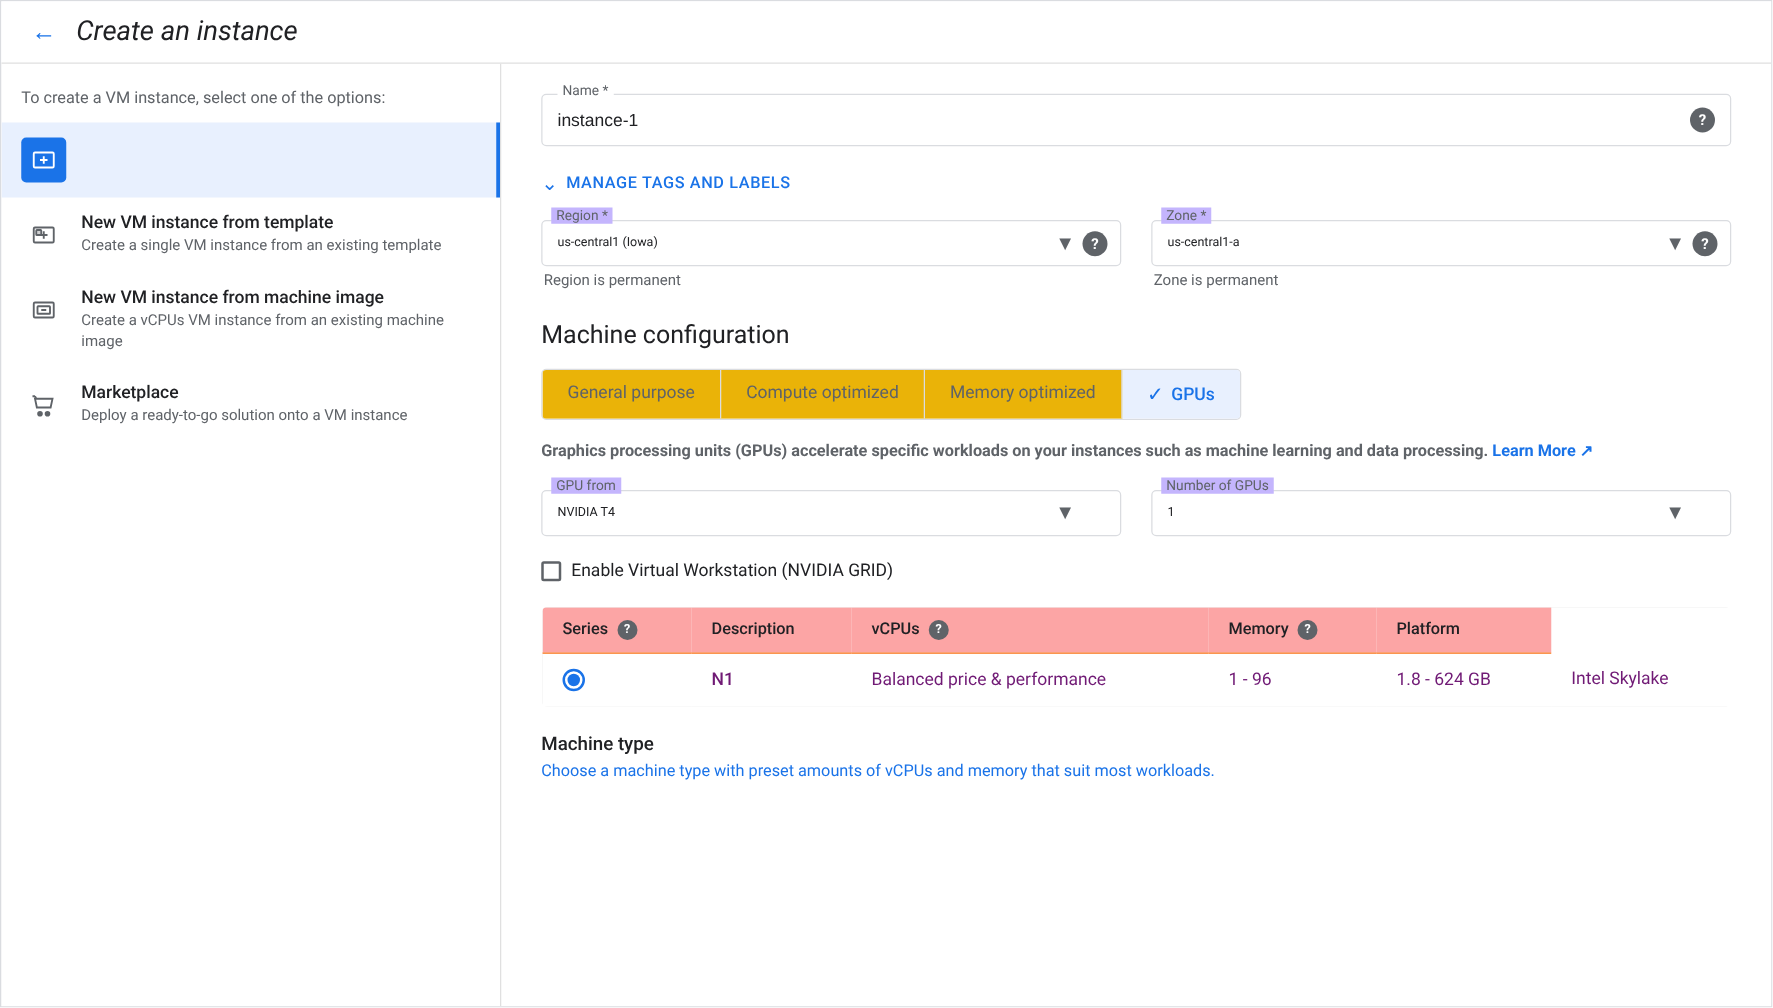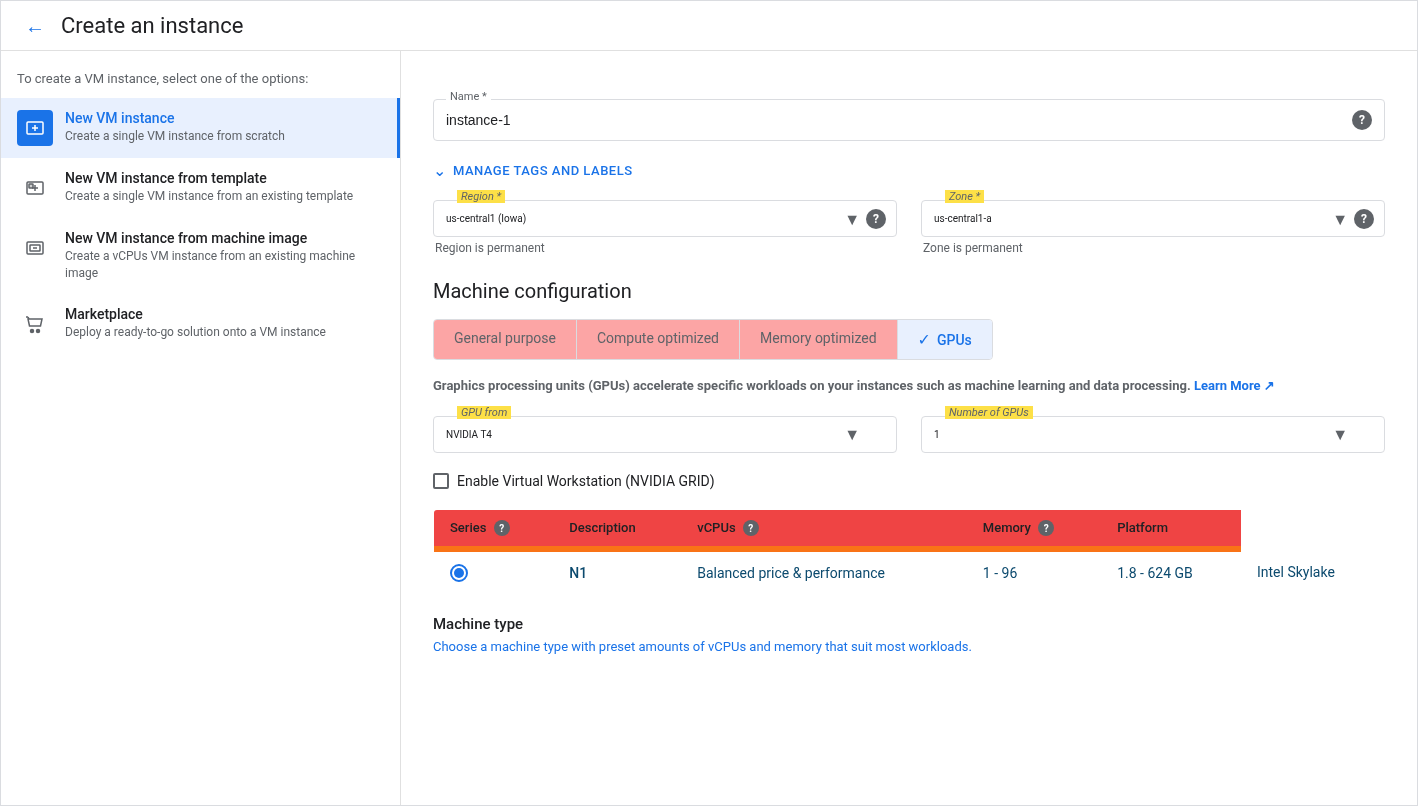--- a/index.html
+++ b/index.html
@@ -2,87 +2,87 @@
 <html><head>
   <meta charset="utf-8">
   <style>
     * { box-sizing: border-box; margin: 0; padding: 0; }
     body { font-family: 'Google Sans', Roboto, Arial, sans-serif; font-size: 14px; color: #202124; background: #fff; }
 
     .app-container { display: flex; flex-direction: column; height: 806px; width: 1418px; overflow: hidden; border: 1px solid #dadce0; }
 
     .header { display: flex; align-items: center; padding: 12px 24px; border-bottom: 1px solid #e0e0e0; background: #fff; }
     .header-back { color: #1a73e8; cursor: pointer; margin-right: 16px; font-size: 20px; }
-    .header-title { font-size: 22px; font-weight: 400; color: #202124; }
+    .header-title { font-size: 22px; font-weight: 400; color: #202124; font-style: italic; }
 
     .main-content { display: flex; flex: 1; overflow: hidden; }
 
     
     .sidebar { width: 400px; min-width: 400px; border-right: 1px solid #e0e0e0; padding: 16px 0; overflow-y: auto; }
     .sidebar-description { padding: 4px 16px 12px 16px; color: #5f6368; font-size: 13px; }
     .sidebar-item { display: flex; align-items: flex-start; padding: 12px 16px; cursor: pointer; position: relative; }
     .sidebar-item.active { background: #e8f0fe; }
     .sidebar-item.active::after { content: ''; position: absolute; right: 0; top: 0; bottom: 0; width: 3px; background: #1a73e8; }
     .sidebar-item-icon { width: 36px; height: 36px; border-radius: 4px; display: flex; align-items: center; justify-content: center; margin-right: 12px; flex-shrink: 0; color: #5f6368; font-size: 18px; }
     .sidebar-item.active .sidebar-item-icon { background: #1a73e8; color: #fff; }
     .sidebar-item-text { flex: 1; }
     .sidebar-item-title { font-size: 14px; font-weight: 500; color: #202124; margin-bottom: 2px; }
     .sidebar-item.active .sidebar-item-title { color: #1a73e8; }
     .sidebar-item-subtitle { font-size: 12px; color: #5f6368; line-height: 1.4; }
 
     
     .main-panel { flex: 1; overflow-y: auto; padding: 24px 32px; }
     .field-label { font-size: 11px; color: #5f6368; margin-bottom: 4px; position: absolute; top: -10px; left: 12px; background: #fff; padding: 0 4px; }
     .field-wrapper { position: relative; border: 1px solid #dadce0; border-radius: 4px; padding: 12px 40px 12px 12px; display: flex; align-items: center; }
-    .field-container { position: relative; margin-bottom: 20px; margin-top: 24px; }
+    .field-container { position: relative; margin-bottom: 20px; }
     .field-input { border: none; outline: none; font-size: 14px; color: #202124; width: 100%; background: transparent; }
     .field-help-icon { position: absolute; right: 12px; top: 50%; transform: translateY(-50%); width: 20px; height: 20px; background: #5f6368; color: #fff; border-radius: 50%; display: flex; align-items: center; justify-content: center; font-size: 12px; font-weight: bold; cursor: pointer; }
 
     
     .manage-tags { display: flex; align-items: center; gap: 6px; color: #1a73e8; font-size: 13px; font-weight: 500; cursor: pointer; margin-bottom: 20px; text-transform: uppercase; letter-spacing: 0.5px; }
     .manage-tags-chevron { font-size: 16px; }
 
     
     .region-zone-row { display: flex; gap: 24px; margin-bottom: 8px; }
     .select-container { flex: 1; position: relative; }
-    .select-label { font-size: 11px; color: #5f6368; position: absolute; top: -10px; left: 24px; background: #fde047; padding: 0 4px; z-index: 1; font-style: italic; }
+    .select-label { font-size: 11px; color: #5f6368; position: absolute; top: -10px; left: 8px; background: #c4b5fd; padding: 0 4px; z-index: 1; }
     .select-wrapper { border: 1px solid #dadce0; border-radius: 4px; padding: 12px 40px 12px 12px; display: flex; align-items: center; position: relative; cursor: pointer; }
     .select-value { font-size: 10px; color: #202124; flex: 1; }
     .select-arrow { position: absolute; right: 36px; top: 50%; transform: translateY(-50%); font-size: 16px; color: #5f6368; }
     .select-help { position: absolute; right: 10px; top: 50%; transform: translateY(-50%); width: 20px; height: 20px; background: #5f6368; color: #fff; border-radius: 50%; display: flex; align-items: center; justify-content: center; font-size: 12px; font-weight: bold; cursor: pointer; }
     .field-note { font-size: 12px; color: #5f6368; margin-top: 4px; padding-left: 2px; }
 
     
     .section-title { font-size: 20px; font-weight: 400; color: #202124; margin: 24px 0 16px 0; }
 
     
     .tabs-row { display: flex; border: 1px solid #dadce0; border-radius: 4px; overflow: hidden; margin-bottom: 16px; width: fit-content; }
-    .tab { padding: 10px 20px; font-size: 14px; color: #5f6368; cursor: pointer; border-right: 1px solid #dadce0; background: #fca5a5; white-space: nowrap; }
+    .tab { padding: 10px 20px; font-size: 14px; color: #5f6368; cursor: pointer; border-right: 1px solid #dadce0; background: #eab308; white-space: nowrap; }
     .tab:last-child { border-right: none; }
     .tab.active { background: #e8f0fe; color: #1a73e8; font-weight: 500; display: flex; align-items: center; gap: 6px; }
     .tab-check { color: #1a73e8; font-size: 16px; }
 
     
     .gpu-description { font-size: 13px; color: #5f6368; margin-bottom: 20px; line-height: 1.5; font-weight: bold; }
     .gpu-description a { color: #1a73e8; text-decoration: none; }
 
     
     .gpu-selects-row { display: flex; gap: 24px; margin-bottom: 20px; }
     .gpu-select-container { flex: 1; position: relative; }
 
     
     .checkbox-row { display: flex; align-items: center; gap: 8px; margin-bottom: 20px; }
     .checkbox-box { width: 16px; height: 16px; border: 2px solid #5f6368; border-radius: 2px; display: inline-block; cursor: pointer; }
     .checkbox-label { font-size: 14px; color: #202124; cursor: pointer; }
 
     
     .series-table { width: 100%; border-collapse: collapse; margin-bottom: 20px; border: 1px solid #e0e0e0; border-radius: 4px; overflow: hidden; }
-    .series-table th { background: #ef4444; padding: 10px 16px; text-align: left; font-size: 13px; font-weight: 500; color: #202124; border-bottom: 6px solid #f97316; white-space: nowrap; }
+    .series-table th { background: #fca5a5; padding: 10px 16px; text-align: left; font-size: 13px; font-weight: 500; color: #202124; border-bottom: 1px solid #f97316; white-space: nowrap; }
     .series-table th .col-help { display: inline-flex; align-items: center; justify-content: center; width: 16px; height: 16px; background: #5f6368; color: #fff; border-radius: 50%; font-size: 10px; font-weight: bold; margin-left: 4px; cursor: pointer; vertical-align: middle; }
-    .series-table td { padding: 12px 16px; font-size: 14px; color: #0c4a6e; border-bottom: 1px solid #e0e0e0; }
+    .series-table td { padding: 12px 16px; font-size: 14px; color: #701a75; border-bottom: 1px solid #e0e0e0; }
     .series-table tr:last-child td { border-bottom: none; }
 
     .radio-btn { width: 18px; height: 18px; border-radius: 50%; border: 2px solid #1a73e8; display: inline-flex; align-items: center; justify-content: center; cursor: pointer; }
     .radio-btn.selected::after { content: ''; width: 10px; height: 10px; background: #1a73e8; border-radius: 50%; }
 
     
     .machine-type-title { font-size: 15px; font-weight: 500; color: #202124; margin-bottom: 6px; }
     .machine-type-desc { font-size: 13px; color: #1a73e8; }
   </style>
 </head>
@@ -100,24 +100,20 @@
     <div class="sidebar">
       <div class="sidebar-description">To create a VM instance, select one of the options:</div>
 
       <div class="sidebar-item active">
         <div class="sidebar-item-icon">
           <svg width="20" height="20" viewBox="0 0 20 20" fill="currentColor">
             <rect x="2" y="4" width="16" height="12" rx="1" fill="none" stroke="currentColor" stroke-width="1.5"></rect>
             <line x1="10" y1="7" x2="10" y2="13" stroke="currentColor" stroke-width="1.5"></line>
             <line x1="7" y1="10" x2="13" y2="10" stroke="currentColor" stroke-width="1.5"></line>
           </svg>
-        </div>
-        <div class="sidebar-item-text">
-          <div class="sidebar-item-title">New VM instance</div>
-          <div class="sidebar-item-subtitle">Create a single VM instance from scratch</div>
         </div>
       </div>
 
       <div class="sidebar-item">
         <div class="sidebar-item-icon">
           <svg width="20" height="20" viewBox="0 0 20 20" fill="none" stroke="#5f6368" stroke-width="1.5">
             <rect x="2" y="4" width="16" height="12" rx="1"></rect>
             <line x1="10" y1="7" x2="10" y2="13"></line>
             <line x1="7" y1="10" x2="13" y2="10"></line>
             <rect x="4" y="6" width="4" height="4" rx="0.5" fill="#5f6368" fill-opacity="0.3"></rect>

